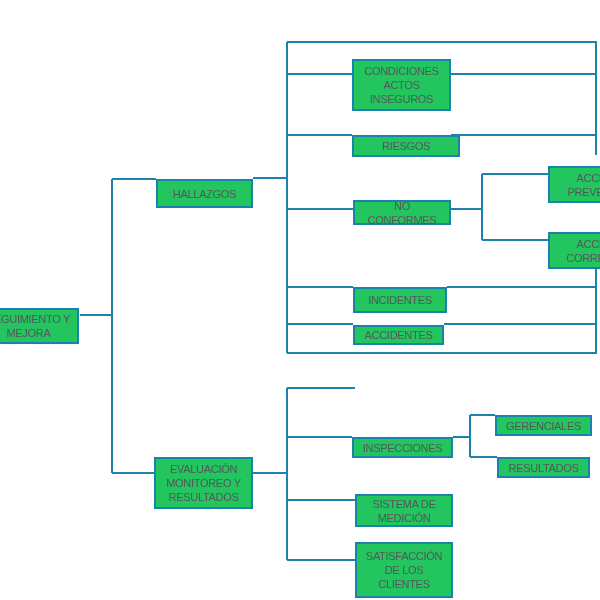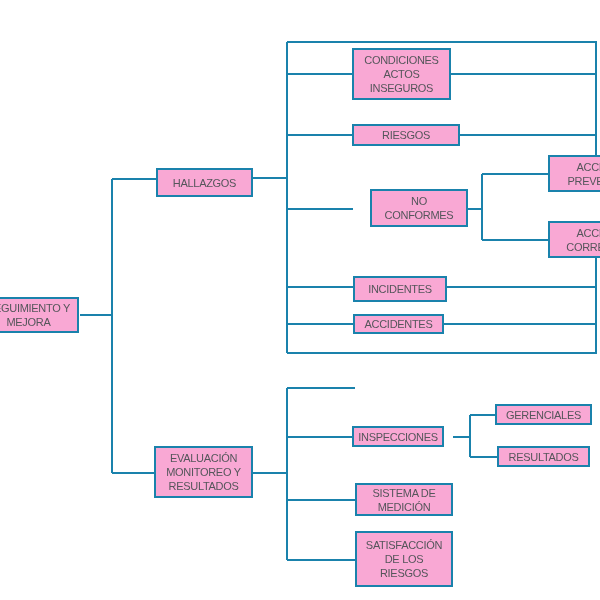--- a/index.html
+++ b/index.html
@@ -9,26 +9,26 @@
     overflow:hidden;
     background:#fff;
     font-family:"Liberation Sans",sans-serif;
   }
   .edges{position:absolute;left:0;top:0;width:600px;height:600px;}
   .edges path{stroke:var(--accent,#1A82AC);stroke-width:2;fill:none;}
   .node{
     position:absolute;
     box-sizing:border-box;
     border:2px solid var(--accent,#1A82AC);
-    background:#f9a8d4;
+    background:#22c55e;
     color:var(--text,#55565B);
     display:flex;align-items:center;justify-content:center;
     text-align:center;
     white-space:pre-line;
-    font-size:11px;line-height:14px;letter-spacing:-0.3px;
+    font-size:11px;line-height:14px;letter-spacing:-0.3px;margin-top:11px;
   }
 </style>
 </head>
 <body>
 
 <div class="canvas">
 
   <svg class="edges" width="600" height="600" viewBox="0 0 600 600">
     <defs>
       <marker id="arw" markerUnits="userSpaceOnUse" markerWidth="17" markerHeight="14" refX="16" refY="7" orient="auto">
@@ -75,44 +75,44 @@
 MEJORA</div>
 
   <div class="node" style="left:156px;top:168px;width:97px;height:29px">HALLAZGOS</div>
 
   <div class="node" style="left:352px;top:48px;width:99px;height:52px">CONDICIONES
 ACTOS
 INSEGUROS</div>
 
   <div class="node" style="left:352px;top:124px;width:108px;height:22px">RIESGOS</div>
 
-  <div class="node" style="left:370px;top:189px;width:98px;height:38px">NO
+  <div class="node" style="left:353px;top:189px;width:98px;height:25px">NO
 CONFORMES</div>
 
   <div class="node" style="left:548px;top:155px;width:112px;height:37px">ACCIONES
 PREVENTIVAS</div>
 
   <div class="node" style="left:548px;top:221px;width:112px;height:37px">ACCIONES
 CORRECTIVAS</div>
 
   <div class="node" style="left:353px;top:276px;width:94px;height:26px">INCIDENTES</div>
 
   <div class="node" style="left:353px;top:314px;width:91px;height:20px">ACCIDENTES</div>
 
   <div class="node" style="left:154px;top:446px;width:99px;height:52px">EVALUACIÓN
 MONITOREO Y
 RESULTADOS</div>
 
 
-  <div class="node" style="left:352px;top:426px;width:92px;height:21px">INSPECCIONES</div>
+  <div class="node" style="left:352px;top:426px;width:101px;height:21px">INSPECCIONES</div>
 
   <div class="node" style="left:495px;top:404px;width:97px;height:21px">GERENCIALES</div>
 
   <div class="node" style="left:497px;top:446px;width:93px;height:21px">RESULTADOS</div>
 
   <div class="node" style="left:355px;top:483px;width:98px;height:33px">SISTEMA DE
 MEDICIÓN</div>
 
   <div class="node" style="left:355px;top:531px;width:98px;height:56px">SATISFACCIÓN
 DE LOS
-RIESGOS</div>
+CLIENTES</div>
 
 </div>
 
 </body></html>

